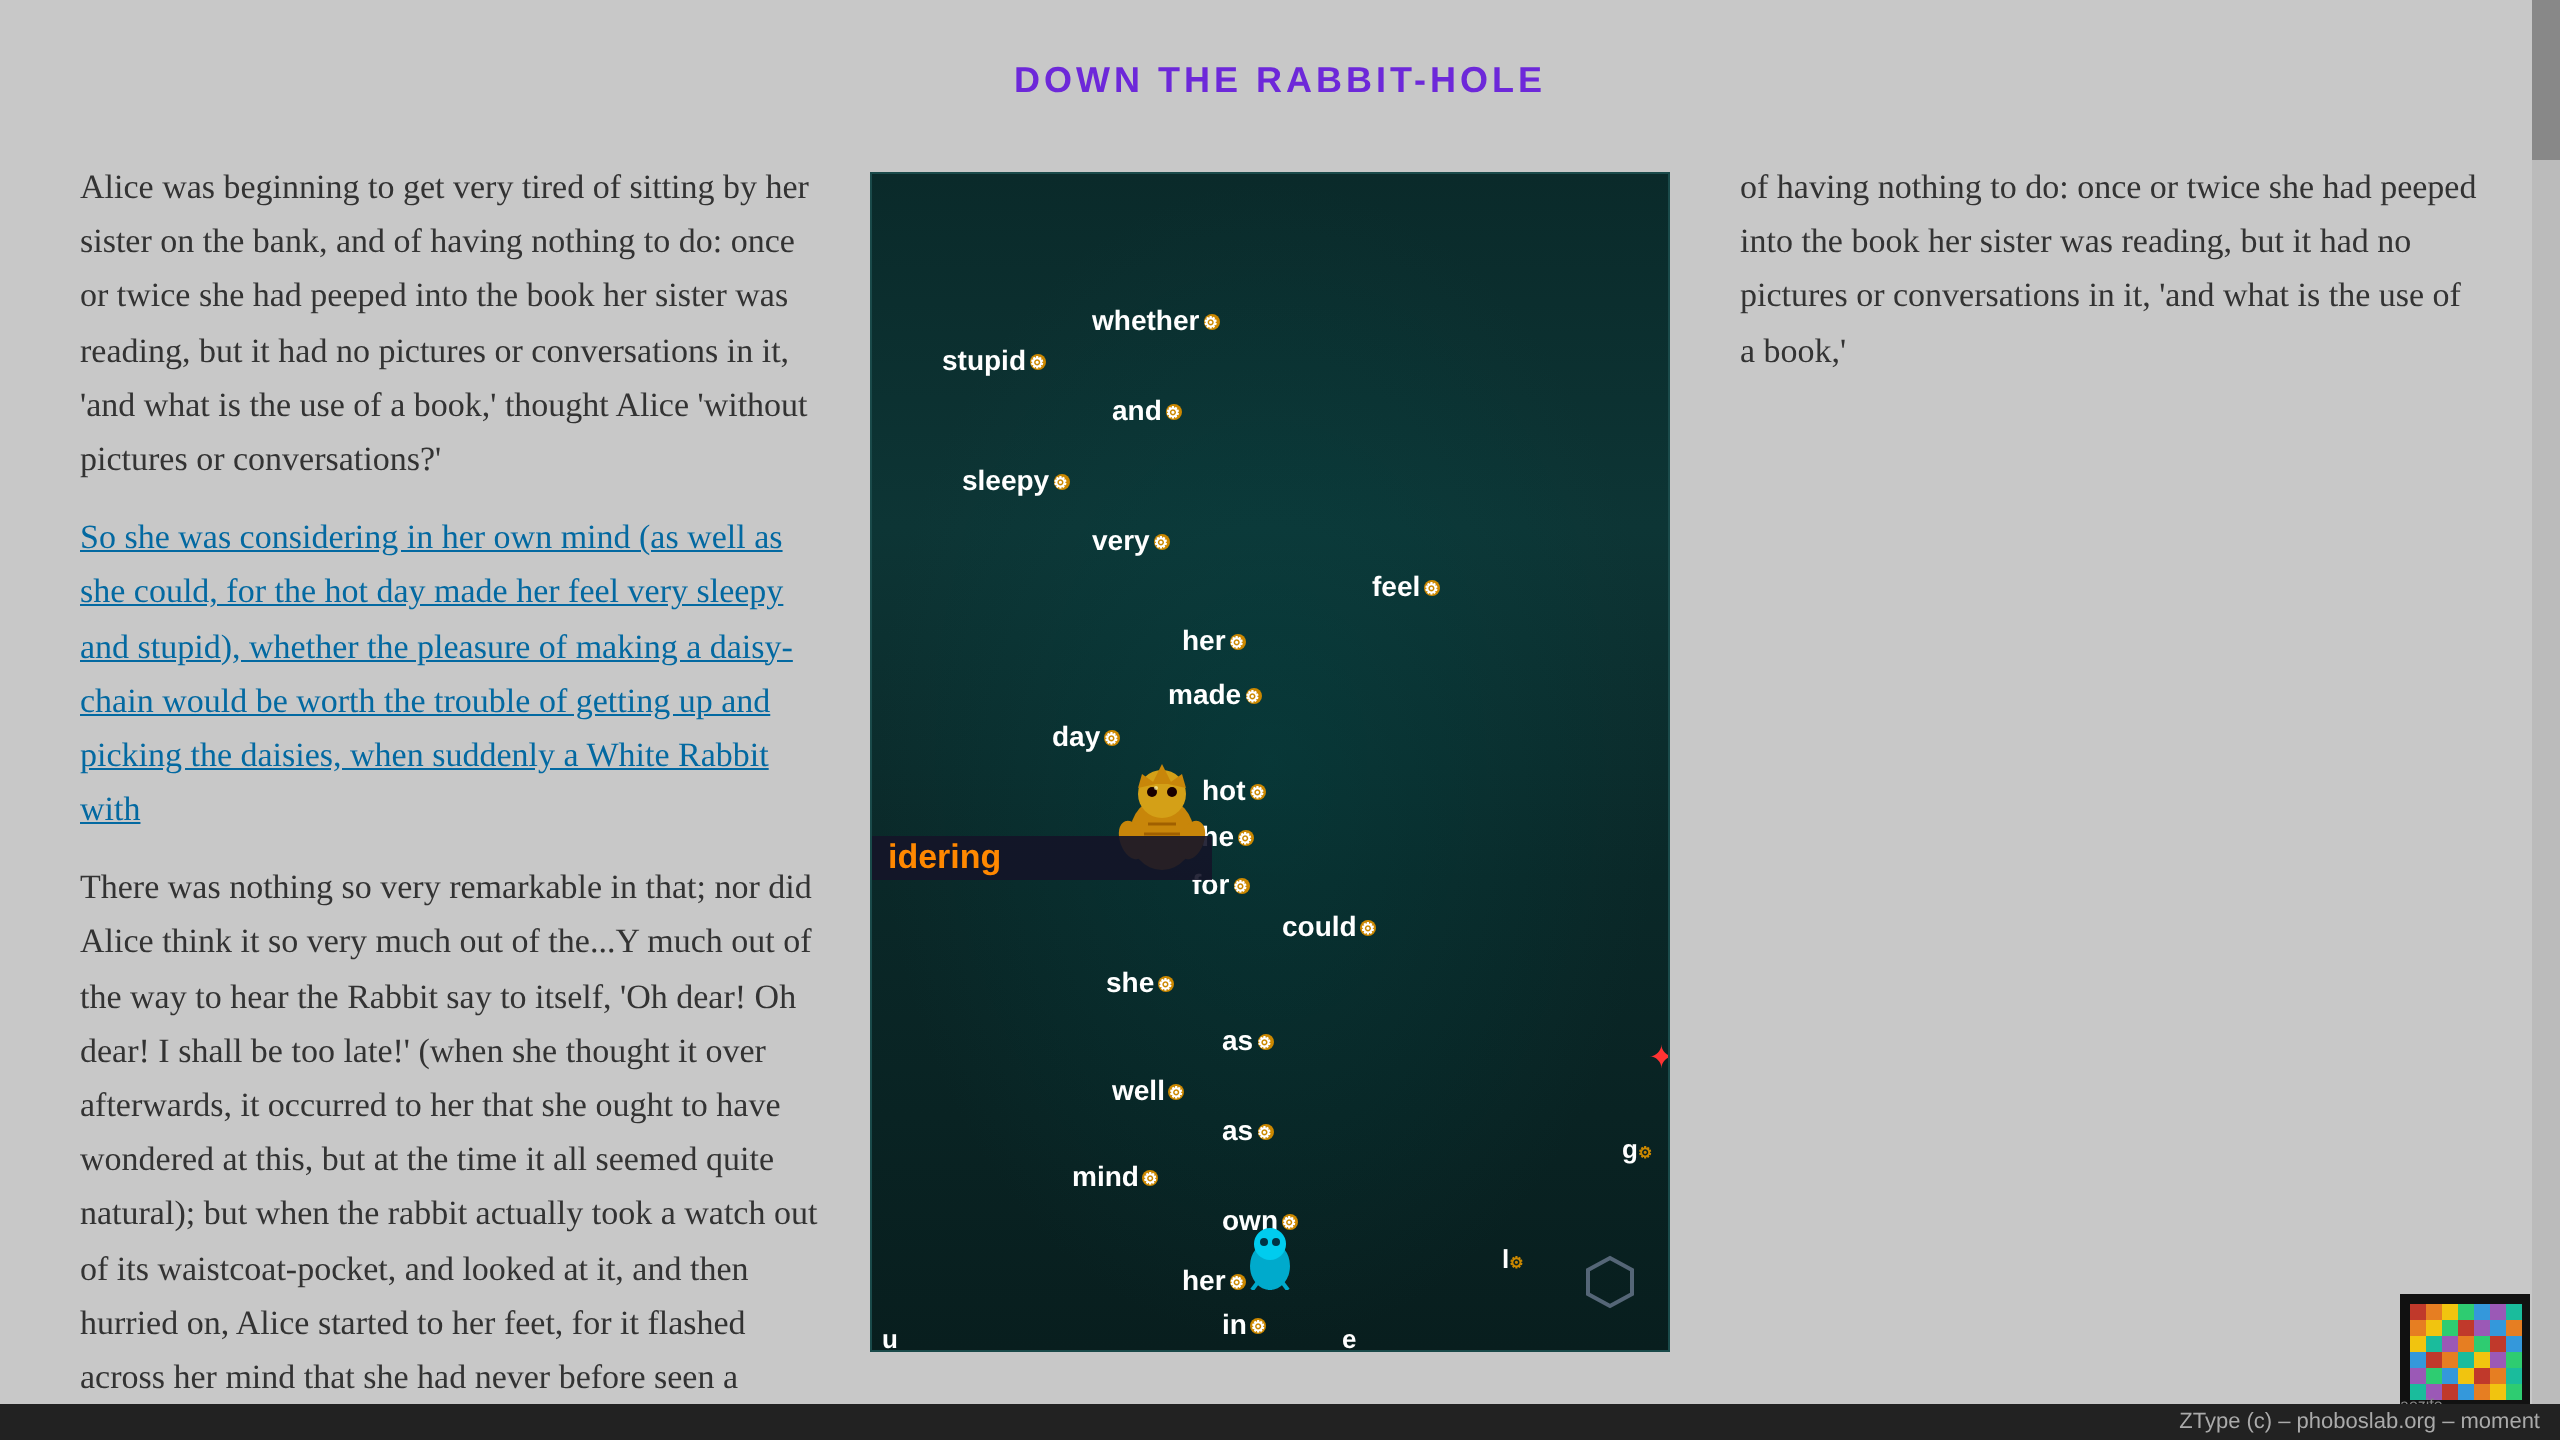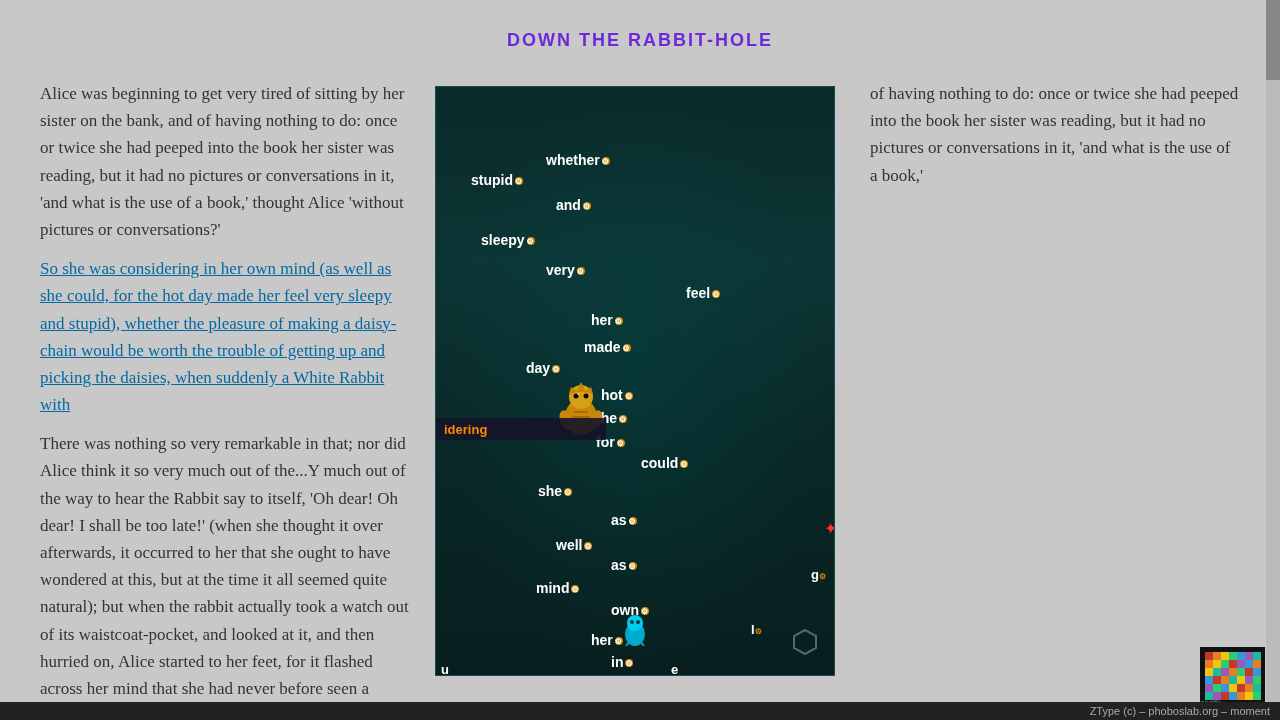--- a/index.html
+++ b/index.html
@@ -133,21 +133,21 @@
       height: 22px;
       background: rgba(20,20,40,0.9);
       display: flex;
       align-items: center;
       padding-left: 8px;
     }
 
     .bottom-bar-text {
       color: #ff8800;
       font-family: Arial, sans-serif;
-      font-size: 13px;
+      font-size: 17px;
       font-weight: bold;
     }
 
     
     .footer {
       position: absolute;
       bottom: 0;
       left: 0;
       width: 1280px;
       height: 18px;
@@ -224,21 +224,21 @@
   </div>
   <div class="word" style="top:323px; left:160px;">
     the<span class="gear">⚙</span>
   </div>
   <div class="word" style="top:347px; left:160px;">
     for<span class="gear">⚙</span>
   </div>
   <div class="word" style="top:368px; left:205px;">
     could<span class="gear">⚙</span>
   </div>
-  <div class="word" style="top:396px; left:102px;">
+  <div class="word" style="top:396px; left:117px;">
     she<span class="gear">⚙</span>
   </div>
   <div class="word" style="top:425px; left:175px;">
     as<span class="gear">⚙</span>
   </div>
   <div class="word" style="top:450px; left:120px;">
     well<span class="gear">⚙</span>
   </div>
   <div class="word" style="top:470px; left:175px;">
     as<span class="gear">⚙</span>

